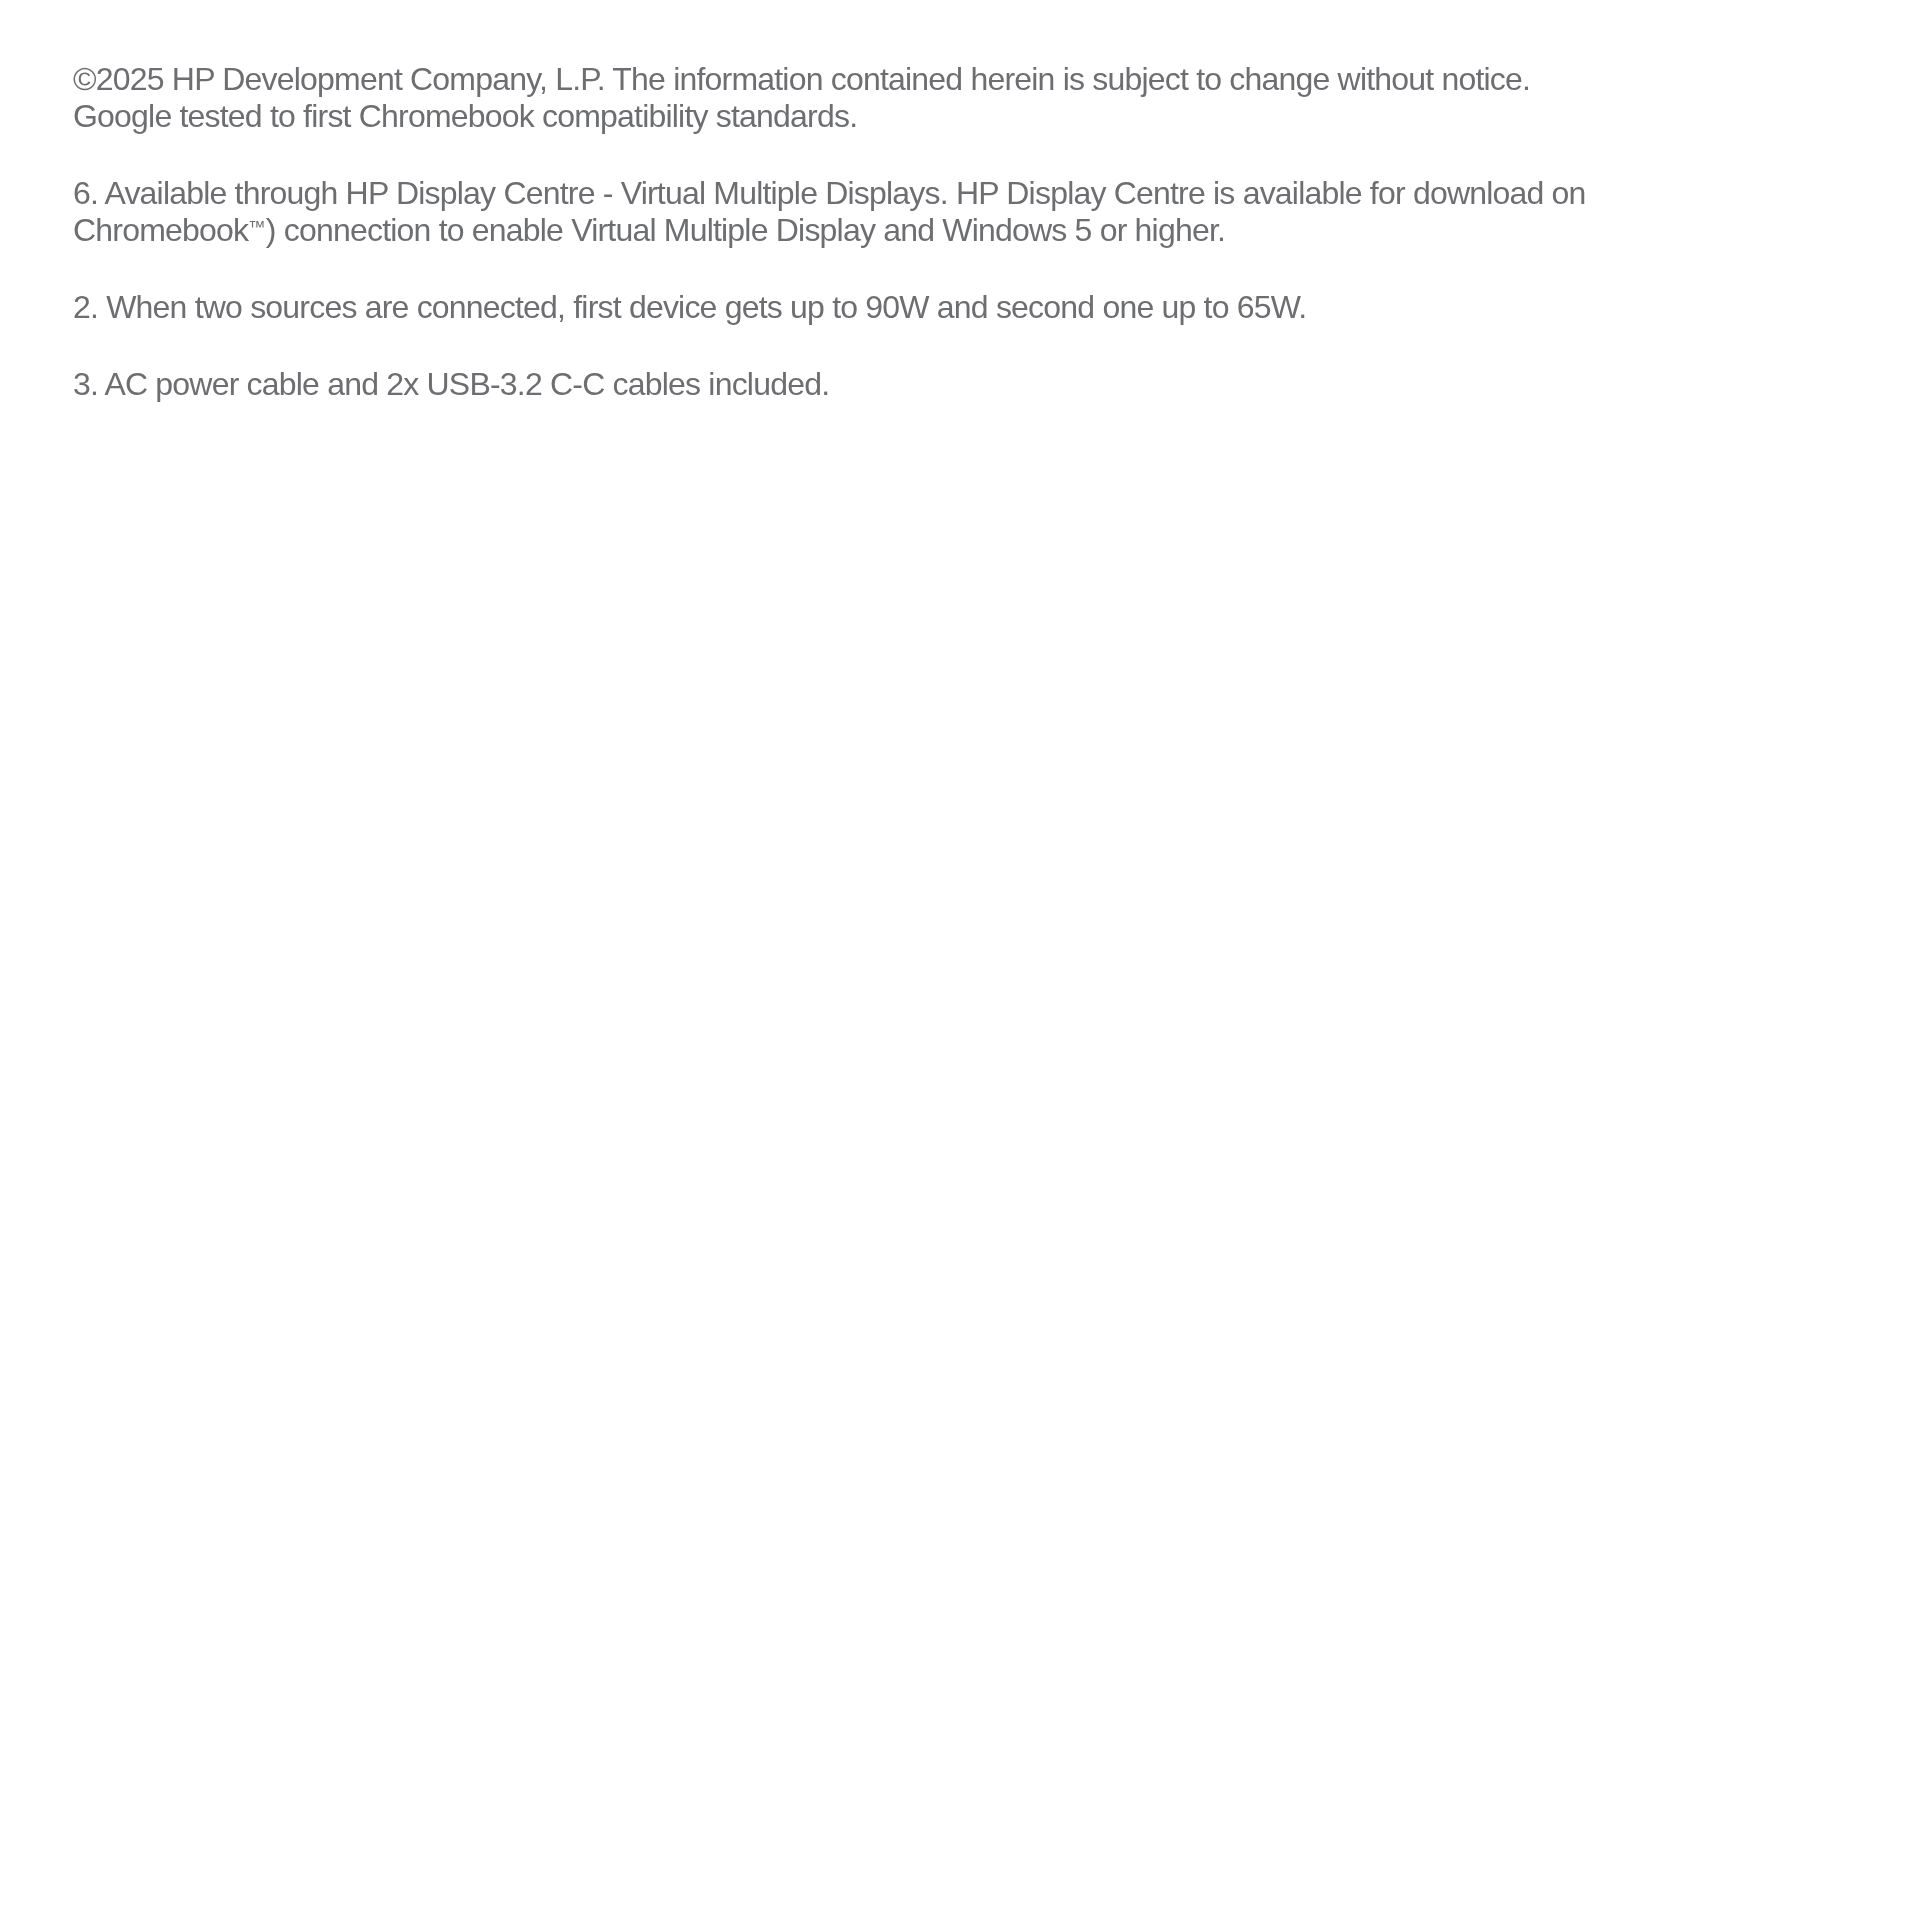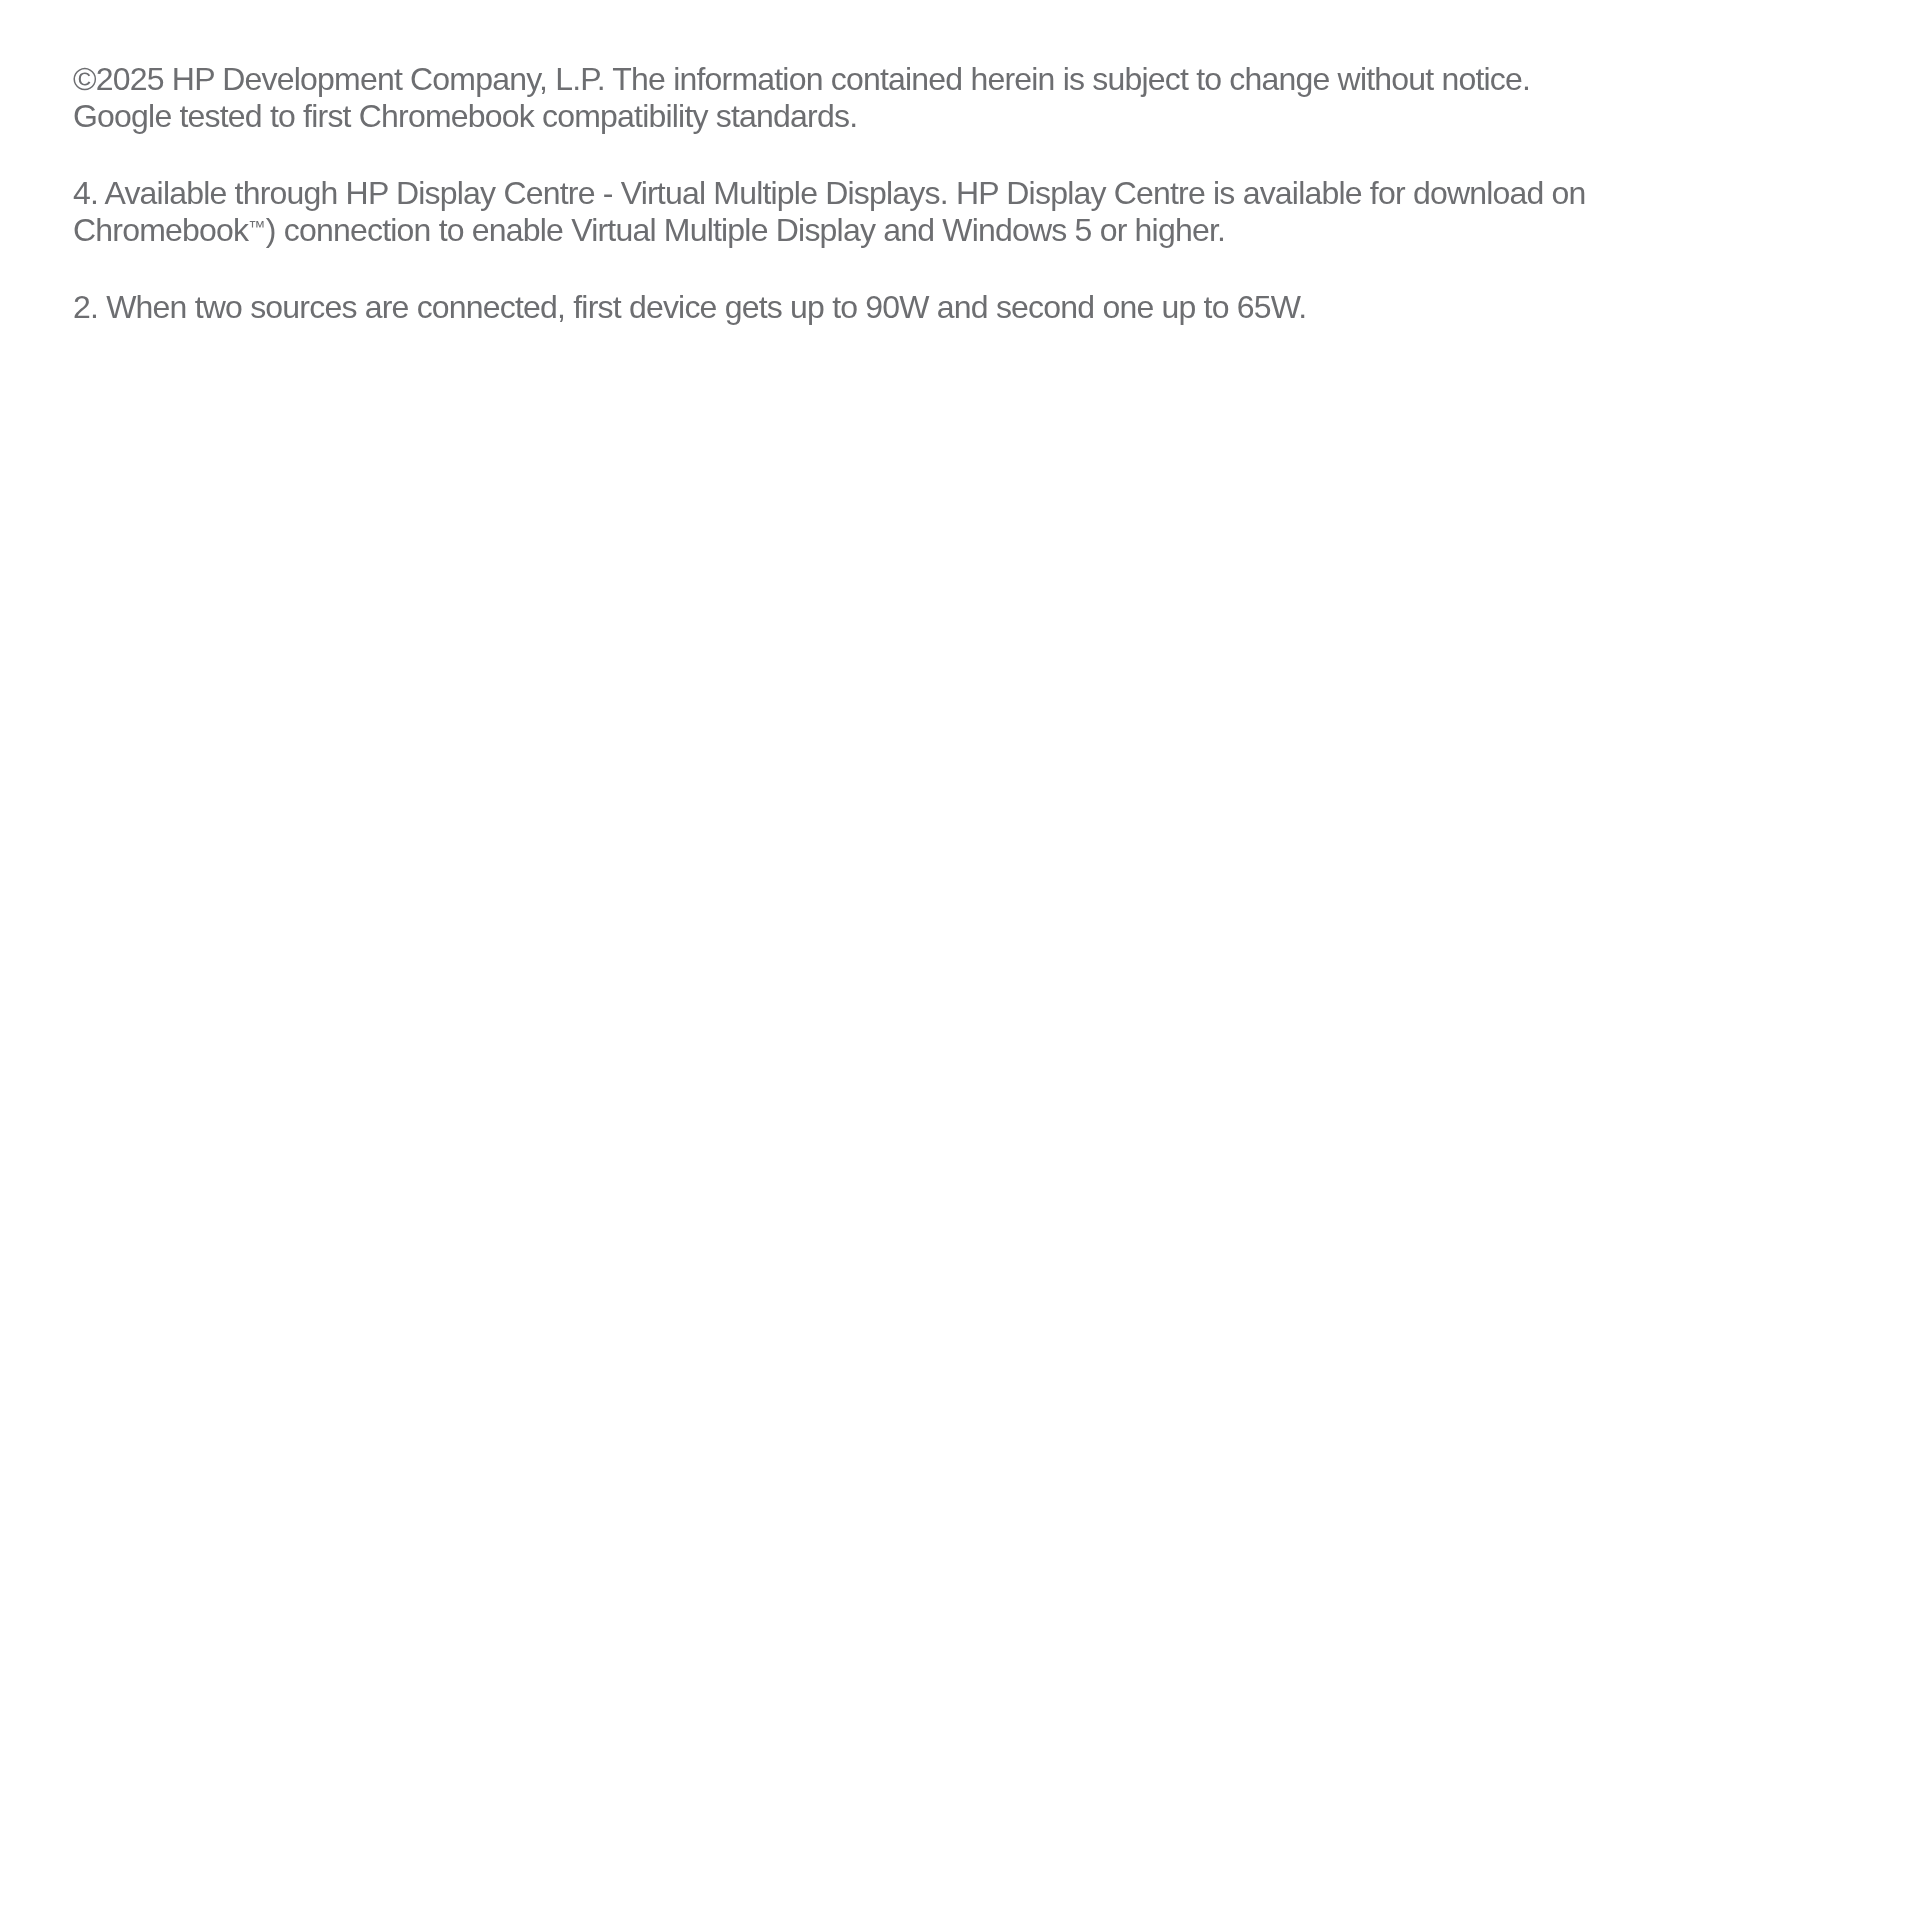--- a/index.html
+++ b/index.html
@@ -43,25 +43,28 @@
 <body>
 
 <main class="page">
 
   <section class="paragraph">
     <div class="line">©2025 HP Development Company, L.P. The information contained herein is subject to change without notice.</div>
     <div class="line">Google tested to first Chromebook compatibility standards.</div>
   </section>
 
   <section class="paragraph">
-    <div class="line">4. Available through HP Display Centre - Virtual Multiple Displays. HP Display Centre is available for download on</div>
+    <div class="line">6. Available through HP Display Centre - Virtual Multiple Displays. HP Display Centre is available for download on</div>
     <div class="line">
       <span>Chromebook</span><sup class="sup">™</sup><span>) connection to enable Virtual Multiple Display and Windows 5 or higher.</span>
     </div>
   </section>
 
   <section class="paragraph">
     <div class="line">2. When two sources are connected, first device gets up to 90W and second one up to 65W.</div>
   </section>
 
+  <section class="paragraph">
+    <div class="line">3. AC power cable and 2x USB-3.2 C-C cables included.</div>
+  </section>
 
 </main>
 
 
 </body></html>

